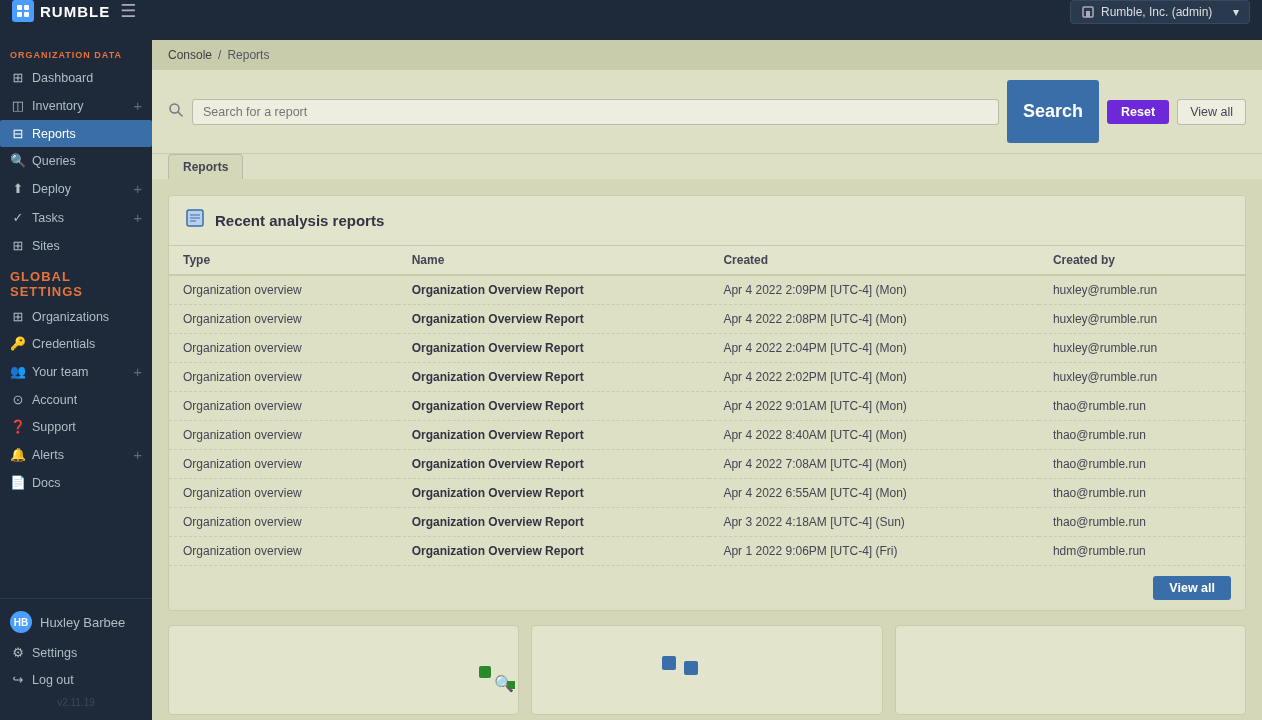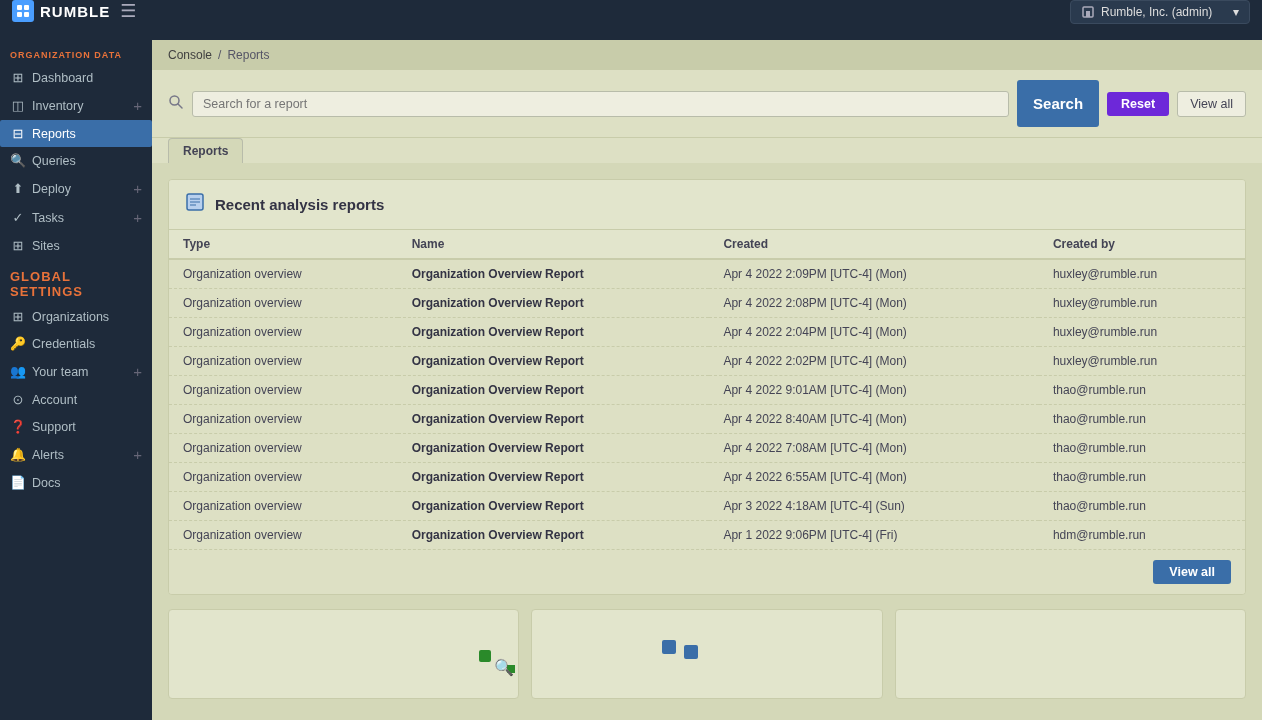--- a/index.html
+++ b/index.html
@@ -141,22 +141,22 @@
       padding: 5px 10px;
       font-size: 12.5px;
       color: #445;
       outline: none;
     }
     .btn-search {
       background: #3a6ea8;
       color: #fff;
       border: none;
       border-radius: 3px;
-      padding: 15px 16px;
-      font-size: 15px;
+      padding: 21px 16px;
+      font-size: 18px;
       cursor: pointer;
       font-weight: 600;
     }
     .btn-reset {
       background: #6d28d9;
       color: #fff;
       border: none;
       border-radius: 3px;
       padding: 5px 14px;
       font-size: 12.5px;
@@ -417,20 +417,39 @@
       </div>
       <span class="sidebar-plus">+</span>
     </div>
     <div class="sidebar-item">
       <div class="sidebar-item-left">
         <span class="sidebar-icon">📄</span>
         <span>Docs</span>
       </div>
     </div>
 
+    <div class="sidebar-bottom">
+      <div class="sidebar-user">
+        <div class="user-avatar">HB</div>
+        <span>Huxley Barbee</span>
+      </div>
+      <div class="sidebar-item">
+        <div class="sidebar-item-left">
+          <span class="sidebar-icon">⚙</span>
+          <span>Settings</span>
+        </div>
+      </div>
+      <div class="sidebar-item">
+        <div class="sidebar-item-left">
+          <span class="sidebar-icon">↪</span>
+          <span>Log out</span>
+        </div>
+      </div>
+      <div class="version-text">v2.11.19</div>
+    </div>
   </div>
 
   <div class="main">
 
     <div class="breadcrumb">
       <span style="color:#404040;cursor:pointer;">Console</span>
       <span>/</span>
       <span>Reports</span>
     </div>
 

